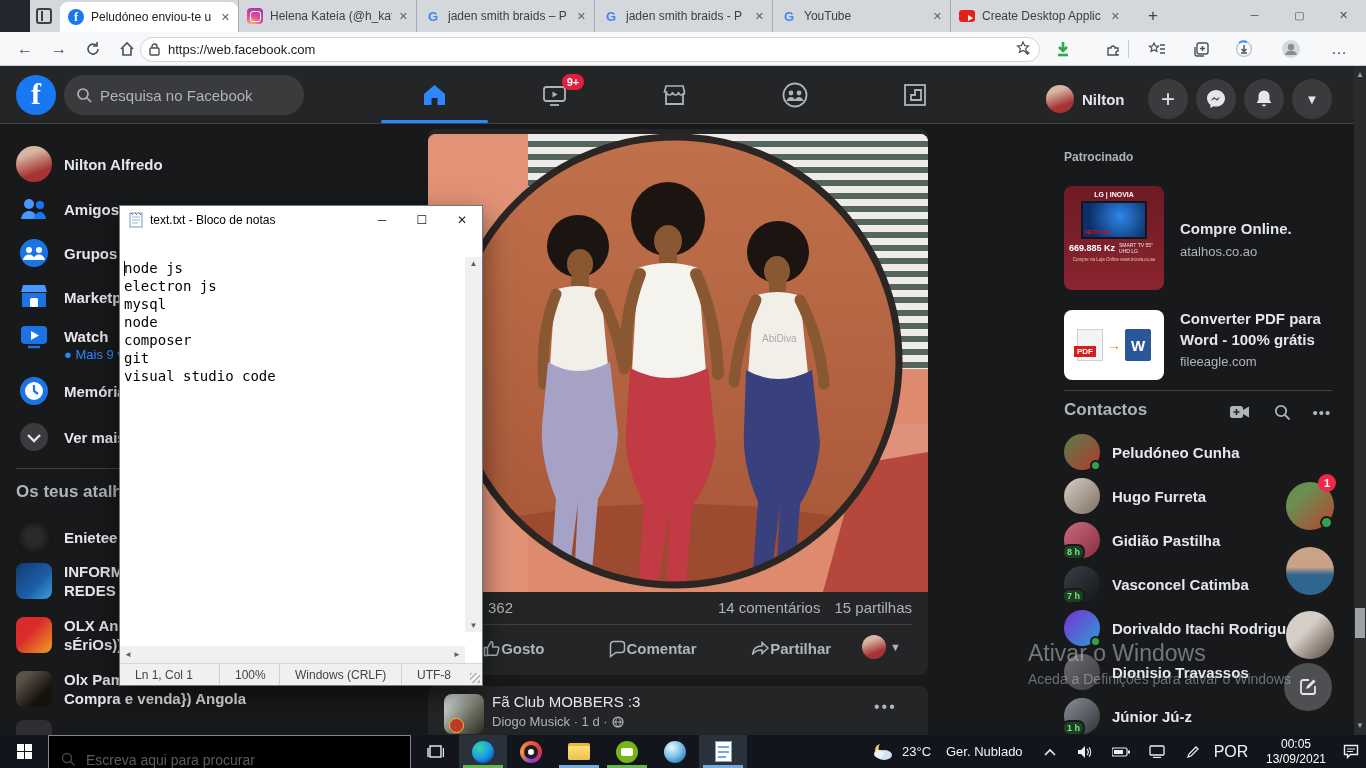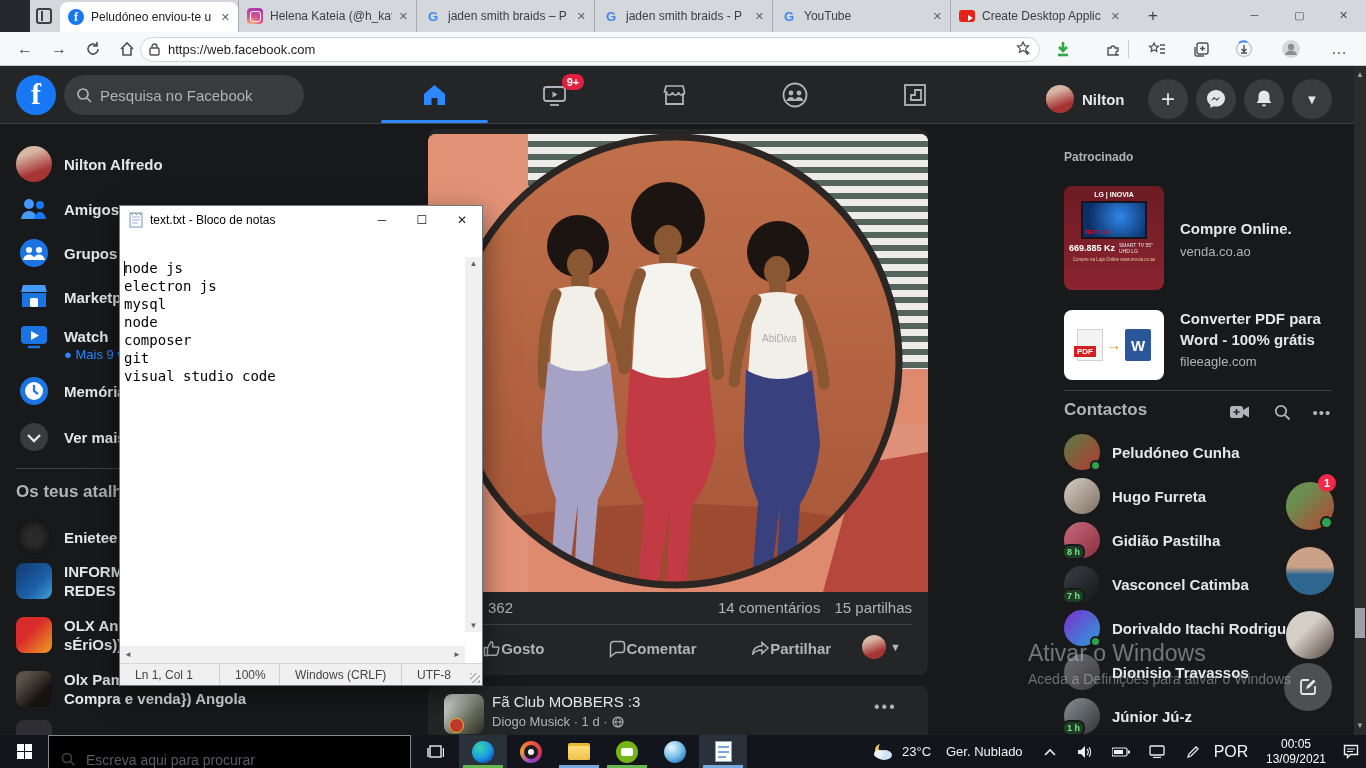--- a/index.html
+++ b/index.html
@@ -545,21 +545,21 @@
     <span class="tv">
         <span class="nfx">NETFLIX</span>
       </span>
     <span class="prow">
       <span class="price">669.885 Kz</span>
       <span class="spec">SMART TV 55" UHD LG</span>
     </span>
     <span class="foot">Compre na Loja Online www.inovia.co.ao</span>
   </div>
   <div class="ab adtitle">Compre Online.</div>
-  <div class="ab addom">venda.co.ao</div>
+  <div class="ab addom">atalhos.co.ao</div>
 
   <div class="ab adimg2">
     <span class="pdfpage">
         <span class="tag">PDF</span>
       </span>
     <span class="arr">→</span>
     <span class="wbox">W</span>
   </div>
   <div class="ab adtitle2">Converter PDF para Word - 100% grátis</div>
   <div class="ab addom2">fileeagle.com</div>

